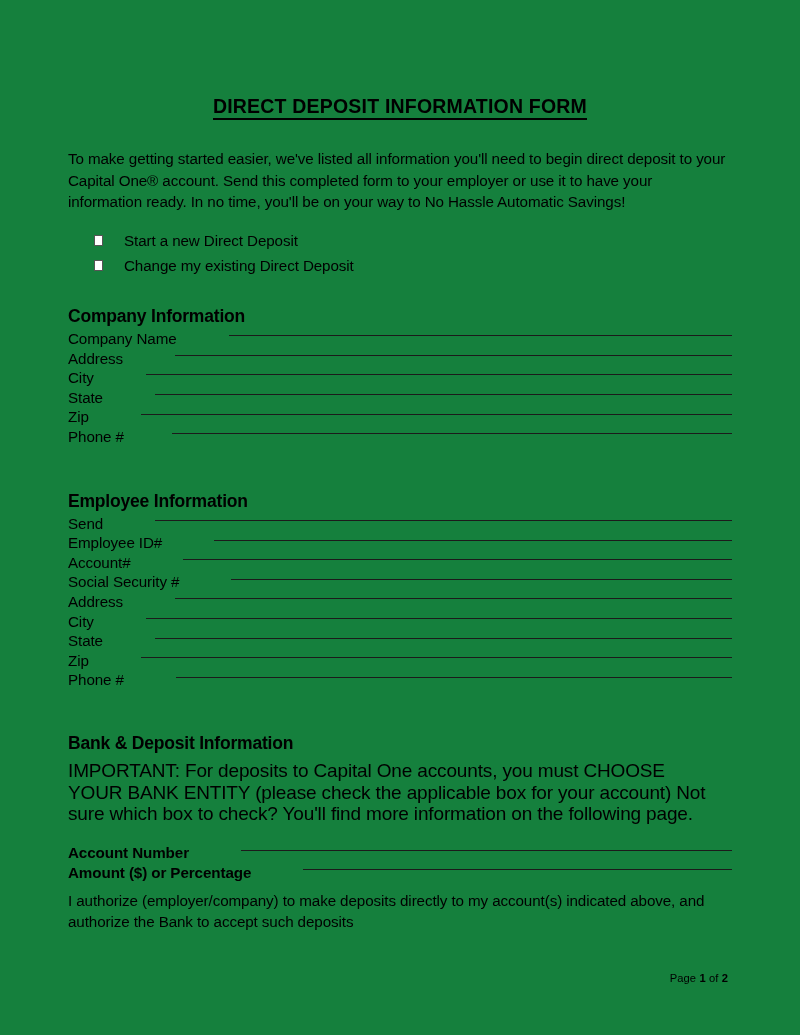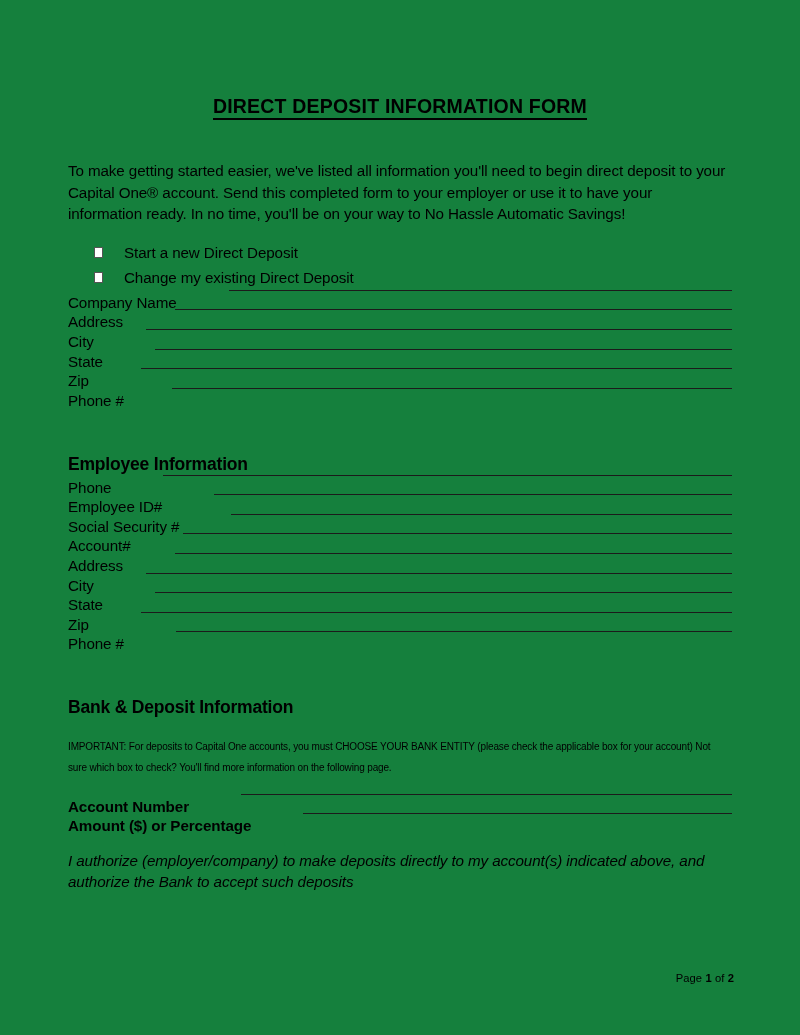--- a/index.html
+++ b/index.html
@@ -34,21 +34,21 @@
     line-height: 1.1;
   }
   .doc-title span {
     display: inline-block;
     border-bottom: 2.2px solid #000;
     padding-bottom: 1px;
   }
 
   
   .intro {
-    margin-top: 40px;
+    margin-top: 28px;
     font-size: 15.2px;
     line-height: 21.4px;
     letter-spacing: -0.1px;
     width: 662px;
   }
 
   
   .options {
     margin-top: 10px;
     margin-left: 26px;
@@ -84,21 +84,21 @@
   .sec-company   { margin-top: 28px; }
   .sec-employee  { margin-top: 44px; }
   .sec-bank      { margin-top: 43px; }
 
   
   .field-list {
     margin-top: 3px;
   }
   .field-row {
     display: flex;
-    align-items: flex-start;
+    align-items: center;
     height: 19.6px;
     white-space: nowrap;
     gap: 48px;
   }
   .field-label {
     font-size: 15.2px;
     letter-spacing: -0.1px;
     flex: 0 0 auto;
     line-height: 19.6px;
   }
@@ -106,46 +106,45 @@
     flex: 1 1 auto;
     border-bottom: 1.4px solid #1b1b1b;
     margin-left: 4px;
     position: relative;
     top: -3px;
   }
   .field-rule.tight { margin-left: 0px; }
 
   
   .bank-note {
-    margin-top: 19px;
-    font-size: 10px;
+    margin-top: 7px;
+    font-size: 19px;
     line-height: 21.4px;
     letter-spacing: -0.15px;
     width: 652px;
   }
 
   
   .deposit-block { margin-top: 18px; }
   .field-row.bold .field-label { font-weight: bold; }
 
   .auth-text {
-    margin-top: 14px;
+    margin-top: 7px;
     font-size: 15.2px;
     line-height: 21.4px;
     letter-spacing: -0.1px;
     width: 662px;
-    font-style: italic;
   }
 
   .signature-block { margin-top: 29px; }
 
   
   .footer {
     position: absolute;
-    right: 66px;
+    right: 72px;
     top: 972px;
     font-size: 11.2px;
     letter-spacing: 0.1px;
   }
   .footer b { font-weight: bold; }
 </style>
 </head>
 <body>
 
 <div class="page">
@@ -160,20 +159,21 @@
     <div class="option-row">
       <span class="checkbox-glyph"></span>
       <span class="option-label">Start a new Direct Deposit</span>
     </div>
     <div class="option-row">
       <span class="checkbox-glyph"></span>
       <span class="option-label">Change my existing Direct Deposit</span>
     </div>
   </div>
 
+  <div class="section-heading sec-company">Company Information</div>
   <div class="field-list">
     <div class="field-row">
       <span class="field-label">Company Name</span>
       <span class="field-rule"></span>
     </div>
     <div class="field-row">
       <span class="field-label">Address</span>
       <span class="field-rule"></span>
     </div>
     <div class="field-row">
@@ -190,33 +190,33 @@
     </div>
     <div class="field-row">
       <span class="field-label">Phone #</span>
       <span class="field-rule tight"></span>
     </div>
   </div>
 
   <div class="section-heading sec-employee">Employee Information</div>
   <div class="field-list">
     <div class="field-row">
-      <span class="field-label">Phone</span>
+      <span class="field-label">Send</span>
       <span class="field-rule"></span>
     </div>
     <div class="field-row">
       <span class="field-label">Employee ID#</span>
       <span class="field-rule"></span>
     </div>
     <div class="field-row">
+      <span class="field-label">Account#</span>
+      <span class="field-rule"></span>
+    </div>
+    <div class="field-row">
       <span class="field-label">Social Security #</span>
-      <span class="field-rule"></span>
-    </div>
-    <div class="field-row">
-      <span class="field-label">Account#</span>
       <span class="field-rule"></span>
     </div>
     <div class="field-row">
       <span class="field-label">Address</span>
       <span class="field-rule"></span>
     </div>
     <div class="field-row">
       <span class="field-label">City</span>
       <span class="field-rule"></span>
     </div>

